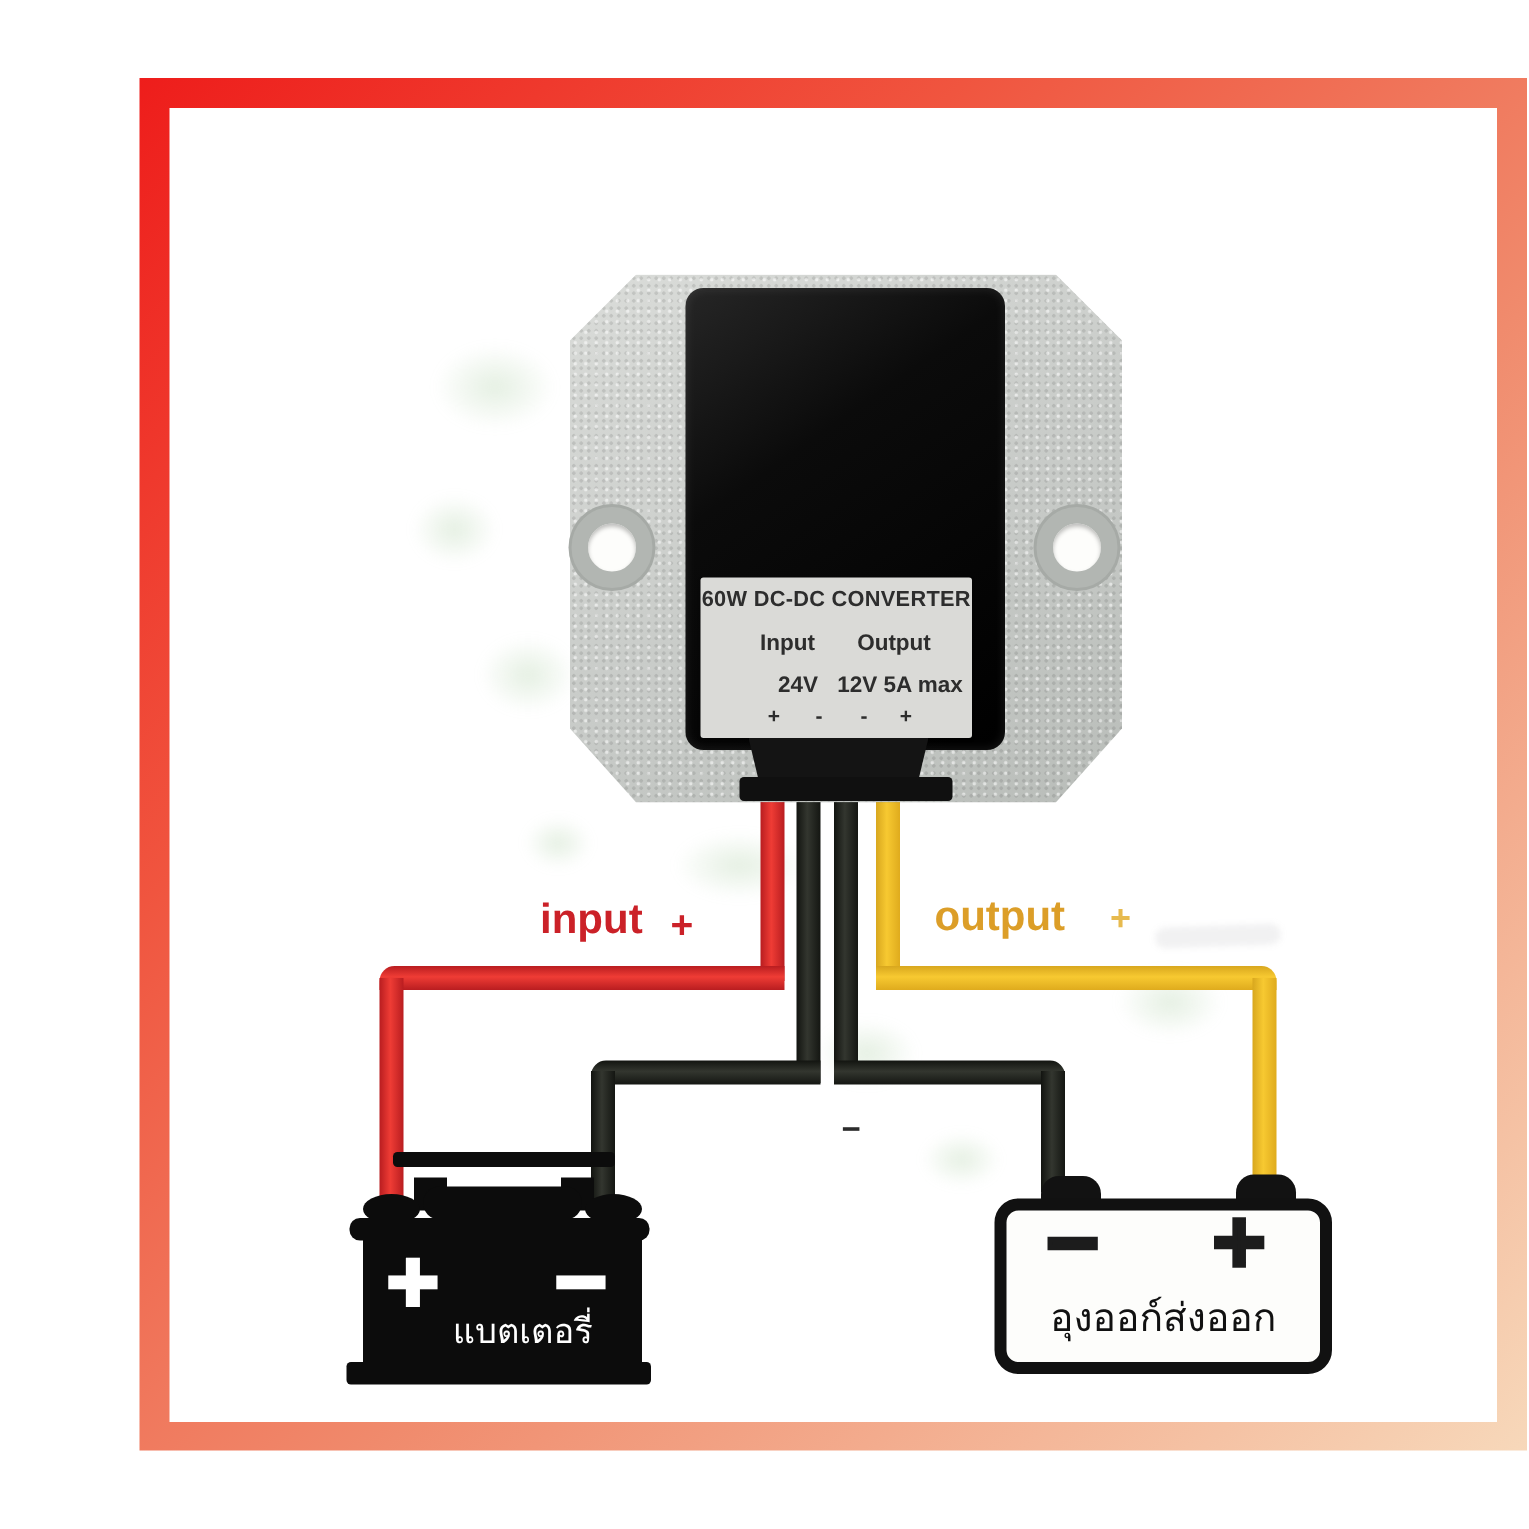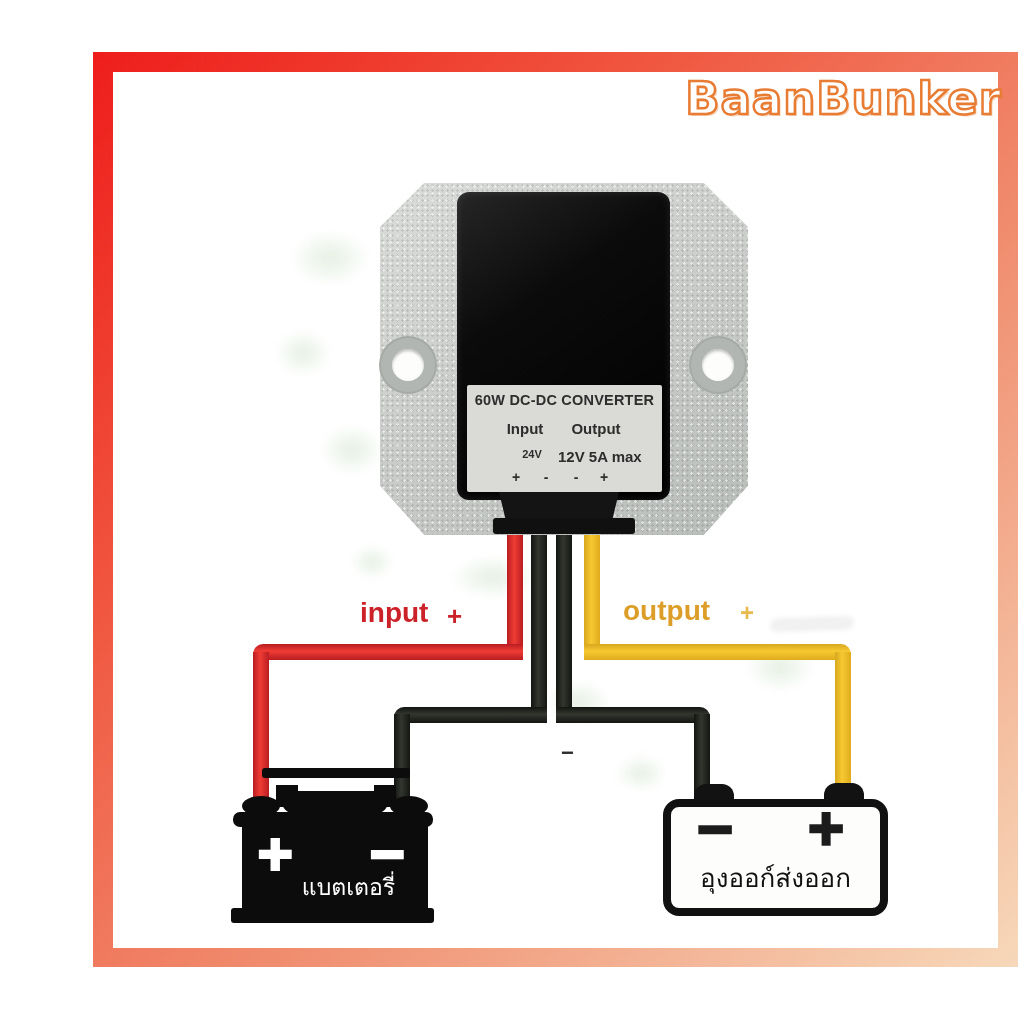--- a/index.html
+++ b/index.html
@@ -33,28 +33,28 @@
          background-size:7px 7px,5px 5px,100% 100%;
          clip-path:polygon(12% 0,88% 0,100% 12.5%,100% 86%,88% 100%,12% 100%,0 86%,0 12.5%);
          filter:drop-shadow(2px 3px 2px rgba(0,0,0,.30));}
   .hole{position:absolute;width:32px;height:32px;border-radius:50%;background:#fdfdfb;
         border:11px solid #b2b6b2;box-shadow:0 0 0 2px #a6aaa6, inset 0 2px 3px rgba(0,0,0,.25);}
   .hole.left{left:381px;top:338px;}
   .hole.right{left:691px;top:338px;}
   .blackbox{position:absolute;left:457px;top:192px;width:213px;height:308px;border-radius:12px;
             background:linear-gradient(145deg,#262626 0%,#0b0b0b 35%,#000 100%);
             box-shadow:inset 0 0 8px rgba(255,255,255,.10);}
-  .clabel{position:absolute;left:467px;top:385px;width:195px;height:107px;background:#dadad7;
+  .clabel{position:absolute;left:467px;top:385px;width:181px;height:107px;background:#dadad7;
           color:#2d2d2d;border-radius:2px;box-shadow:0 1px 2px rgba(0,0,0,.4);}
   .clabel .l1{position:absolute;top:7px;left:0;width:100%;text-align:center;
               font-size:14.5px;font-weight:bold;letter-spacing:.2px;}
   .clabel .hin{position:absolute;top:35px;left:22px;width:72px;text-align:center;font-size:15px;font-weight:bold;}
   .clabel .hout{position:absolute;top:35px;left:96px;width:66px;text-align:center;font-size:15px;font-weight:bold;}
-  .clabel .vin{position:absolute;top:63px;left:37px;width:56px;text-align:center;font-size:11px;font-weight:bold;}
-  .clabel .vout{position:absolute;top:63px;left:91px;width:84px;font-size:15px;font-weight:bold;}
+  .clabel .vin{position:absolute;top:63px;left:37px;width:56px;text-align:center;font-size:15px;font-weight:bold;}
+  .clabel .vout{position:absolute;top:63px;left:91px;width:84px;text-align:center;font-size:15px;font-weight:bold;}
   .clabel .t{position:absolute;top:84px;width:14px;text-align:center;font-size:14px;font-weight:bold;}
   .t.t0{left:42px;} .t.t1{left:72px;} .t.t2{left:102px;} .t.t3{left:130px;}
   .conn1{position:absolute;left:499px;top:492px;width:120px;height:30px;background:#141414;
          clip-path:polygon(0 0,100% 0,94% 100%,6% 100%);}
   .conn2{position:absolute;left:493px;top:518px;width:142px;height:16px;background:#101010;border-radius:3px;}
 
   
   .wire{position:absolute;}
   .red-v  {background:linear-gradient(90deg,#b91d20,#ef3c35 45%,#b91d20);}
   .red-h  {background:linear-gradient(180deg,#b91d20,#ef3c35 45%,#b91d20);}
@@ -109,21 +109,20 @@
   <div class="wm" style="left:290px;top:230px;width:80px;height:56px;"></div>
   <div class="wm" style="left:275px;top:330px;width:56px;height:46px;"></div>
   <div class="wm" style="left:320px;top:425px;width:64px;height:50px;"></div>
   <div class="wm" style="left:450px;top:555px;width:86px;height:44px;"></div>
   <div class="wm" style="left:545px;top:680px;width:66px;height:44px;"></div>
   <div class="wm" style="left:615px;top:755px;width:52px;height:36px;"></div>
   <div class="wm" style="left:745px;top:645px;width:70px;height:46px;"></div>
   <div class="wm" style="left:350px;top:545px;width:44px;height:34px;"></div>
   <div class="streak"></div>
 
-  <div class="brand">BaanBunker</div>
 
   <div class="wire red-v" style="left:507px;top:528px;width:16px;height:126px;"></div>
   <div class="wire red-h" style="left:253px;top:644px;width:270px;height:16px;border-top-left-radius:10px;"></div>
   <div class="wire red-v" style="left:253px;top:652px;width:16px;height:156px;"></div>
 
   <div class="wire blk-v" style="left:531px;top:528px;width:16px;height:194px;"></div>
   <div class="wire blk-h" style="left:394px;top:707px;width:153px;height:16px;border-top-left-radius:10px;"></div>
   <div class="wire blk-v" style="left:394px;top:714px;width:16px;height:90px;"></div>
 
   <div class="wire blk-v" style="left:556px;top:528px;width:16px;height:194px;"></div>

